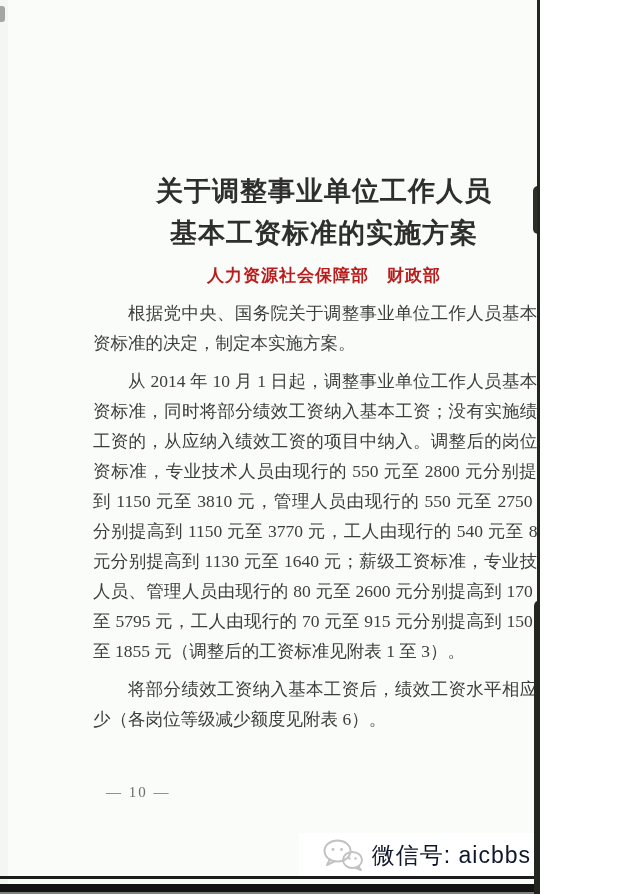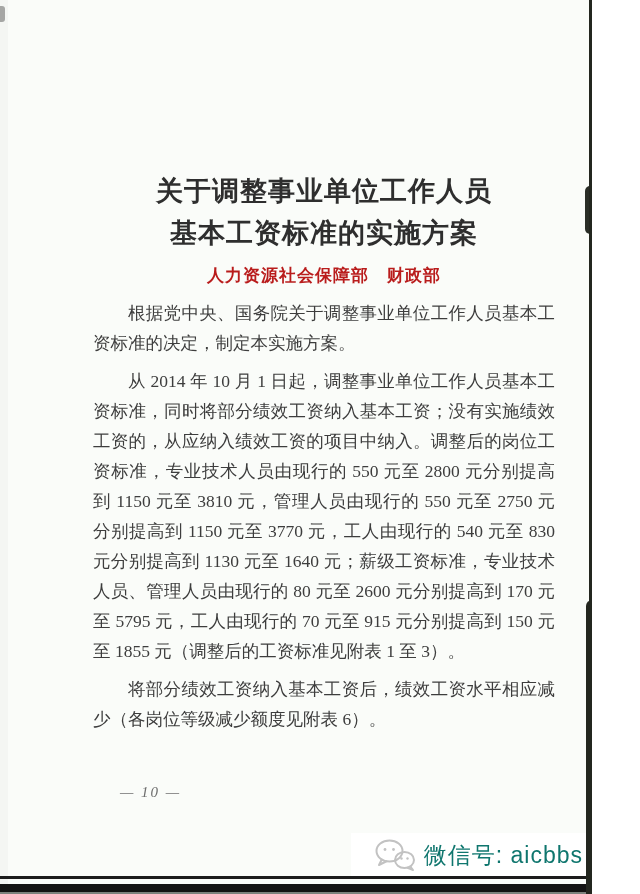--- a/index.html
+++ b/index.html
@@ -1,22 +1,23 @@
 <!DOCTYPE html>
 <html><head>
 <meta charset="utf-8">
 <style>
   html,body{margin:0;padding:0;background:#ffffff;}
   .page{
     position:relative;
-    width:592px;height:894px;
+    width:516px;height:894px;
     background:#fafcf9;
     overflow:hidden;
     font-family:"Liberation Serif","DejaVu Serif",serif;
     color:#3d3d3d;
+    padding-left:24px;
   }
   
   .left-strip{position:absolute;left:0;top:0;bottom:0;width:8px;background:rgba(0,0,0,0.025);}
   .corner-speck{position:absolute;left:0;top:6px;width:5px;height:16px;background:#555;opacity:.5;border-radius:0 3px 3px 0;}
   
   .edge-right{position:absolute;right:0;top:0;bottom:0;width:3px;background:#23261f;}
   .edge-bulge{position:absolute;right:0;top:186px;width:7px;height:48px;background:#2a2e27;border-radius:5px 0 0 5px;}
   .edge-widen{position:absolute;right:0;top:600px;bottom:0;width:6px;background:#23261f;border-radius:6px 0 0 0;}
   
   .rule-thin{position:absolute;left:0;right:0;top:876px;height:3px;background:#1c1c1c;}
@@ -42,32 +43,32 @@
     text-align:justify;
     color:#3d3d3d;
   }
   .body-text h3{
     margin:0;
     font-family:"Liberation Sans","DejaVu Sans",sans-serif;
     font-size:18px;line-height:30px;font-weight:bold;
     text-indent:2em;color:#333333;
   }
   .pagenum{
-    position:absolute;left:120px;top:784px;
-    font-size:15px;color:#6e6e6e;letter-spacing:2px;font-style:italic;
+    position:absolute;left:106px;top:784px;
+    font-size:15px;color:#6e6e6e;letter-spacing:2px;
   }
   .watermark{
     position:absolute;right:3px;top:833px;height:44px;width:238px;
     background:#ffffff;
     display:flex;align-items:center;justify-content:flex-end;
     padding-right:6px;box-sizing:border-box;
     font-family:"Liberation Sans","DejaVu Sans",sans-serif;
   }
   .watermark .wm-text{
-    font-size:23px;color:#0f766e;letter-spacing:1px;white-space:nowrap;
+    font-size:23px;color:#0f172a;letter-spacing:1px;white-space:nowrap;
   }
   .watermark svg{margin-right:8px;flex:0 0 auto;}
 </style>
 </head>
 <body>
 
 <div class="page">
 
   <div class="left-strip"></div>
   <div class="corner-speck"></div>

